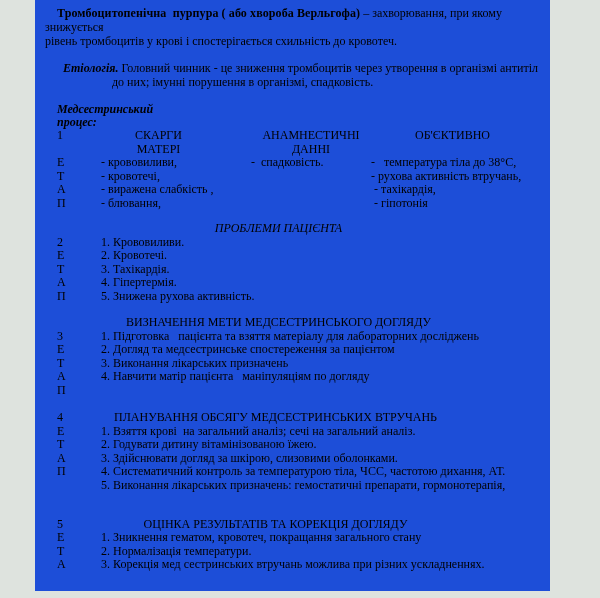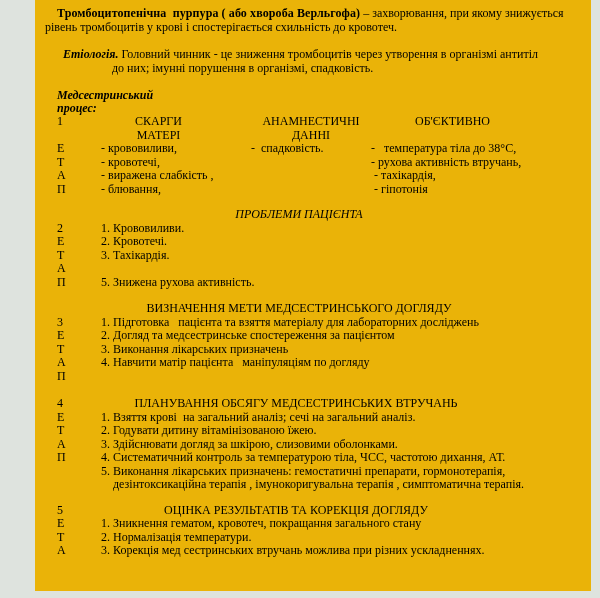--- a/index.html
+++ b/index.html
@@ -6,22 +6,22 @@
   body {
     width:600px; height:598px;
     background:#dee3de;
     font-family:"Liberation Serif", serif;
     color:#000;
     position:relative;
     overflow:hidden;
   }
   .page {
     position:absolute; left:35px; top:0;
-    width:556px; height:591px;
-    background:#eab308;
+    width:515px; height:591px;
+    background:#1d4ed8;
     box-sizing:border-box;
     padding:6px 10px 0 10px;
     font-size:12px;
   }
   .lead { margin:0; line-height:14px; text-indent:12px; white-space:pre-wrap; }
   .lead b { letter-spacing:0.1px; }
   .etiology {
     margin:13px 0 0 0; line-height:14px;
     padding-left:67px; text-indent:-49px; white-space:pre-wrap;
   }
@@ -100,20 +100,21 @@
   <div class="srow">
     <div class="letter-col">Е</div>
     <div class="item">2. Кровотечі.</div>
   </div>
   <div class="srow">
     <div class="letter-col">Т</div>
     <div class="item">3. Тахікардія.</div>
   </div>
   <div class="srow">
     <div class="letter-col">А</div>
+    <div class="item">4. Гіпертермія.</div>
   </div>
   <div class="srow">
     <div class="letter-col">П</div>
     <div class="item">5. Знижена рухова активність.</div>
   </div>
 
   <div class="heading gap-s3">ВИЗНАЧЕННЯ МЕТИ МЕДСЕСТРИНСЬКОГО ДОГЛЯДУ</div>
   <div class="srow">
     <div class="letter-col">3</div>
     <div class="item">1. Підготовка   пацієнта та взяття матеріалу для лабораторних досліджень</div>
@@ -154,21 +155,20 @@
   <div class="srow">
     <div class="letter-col">П</div>
     <div class="item">4. Систематичний контроль за температурою тіла, ЧСС, частотою дихання, АТ.</div>
   </div>
   <div class="srow">
     <div class="letter-col"></div>
     <div class="item">5. Виконання лікарських призначень: гемостатичні препарати, гормонотерапія,</div>
   </div>
   <div class="srow">
     <div class="letter-col"></div>
-    <div class="item cont">дезінтоксикаційна терапія , імунокоригувальна терапія , симптоматична терапія.</div>
   </div>
 
   <div class="head-row gap-s5">
     <div class="letter-col">5</div>
     <div class="h-center">ОЦІНКА РЕЗУЛЬТАТІВ ТА КОРЕКЦІЯ ДОГЛЯДУ</div>
   </div>
   <div class="srow">
     <div class="letter-col">Е</div>
     <div class="item">1. Зникнення гематом, кровотеч, покращання загального стану</div>
   </div>

